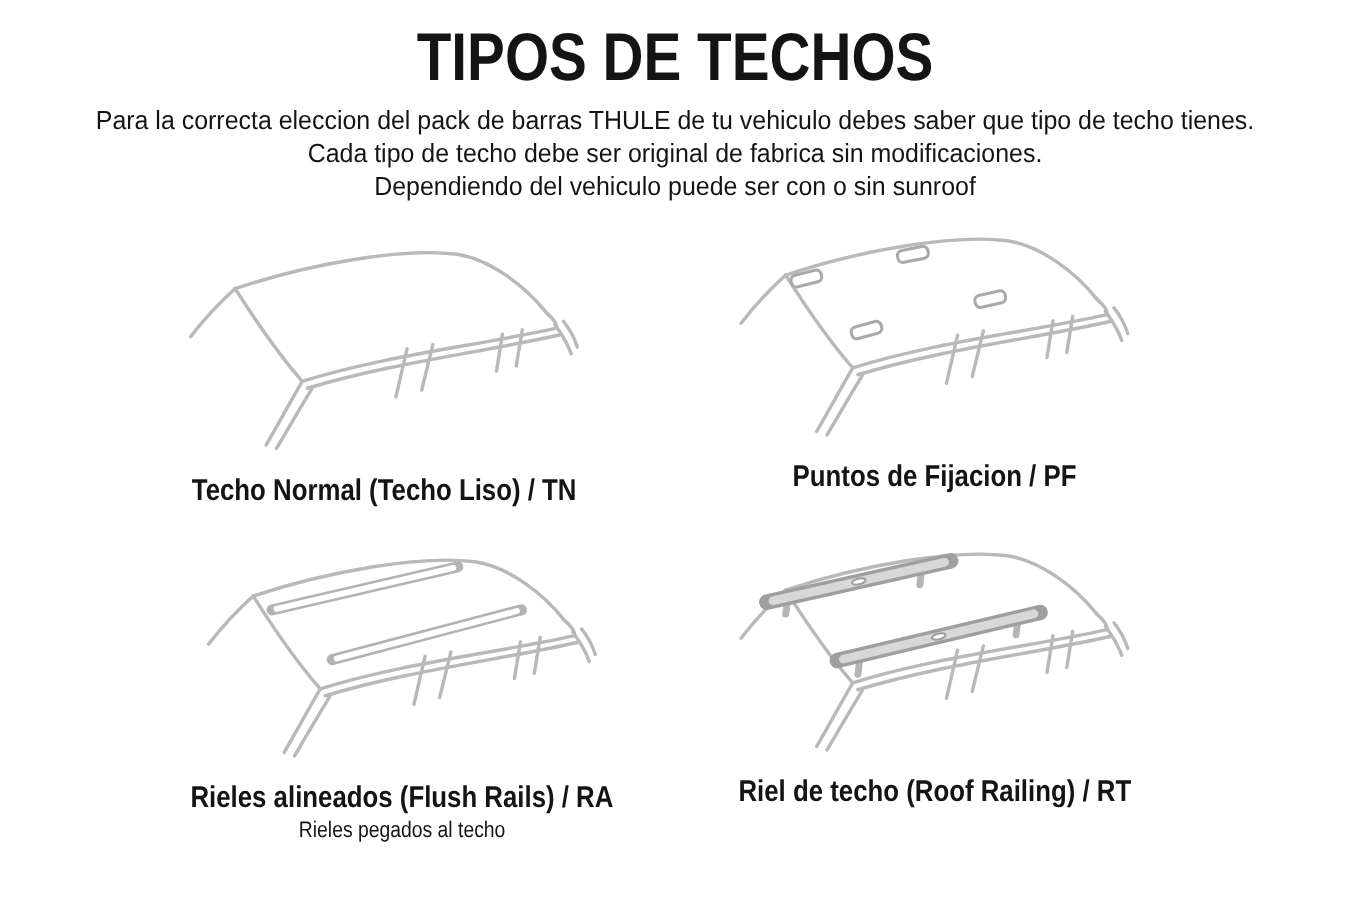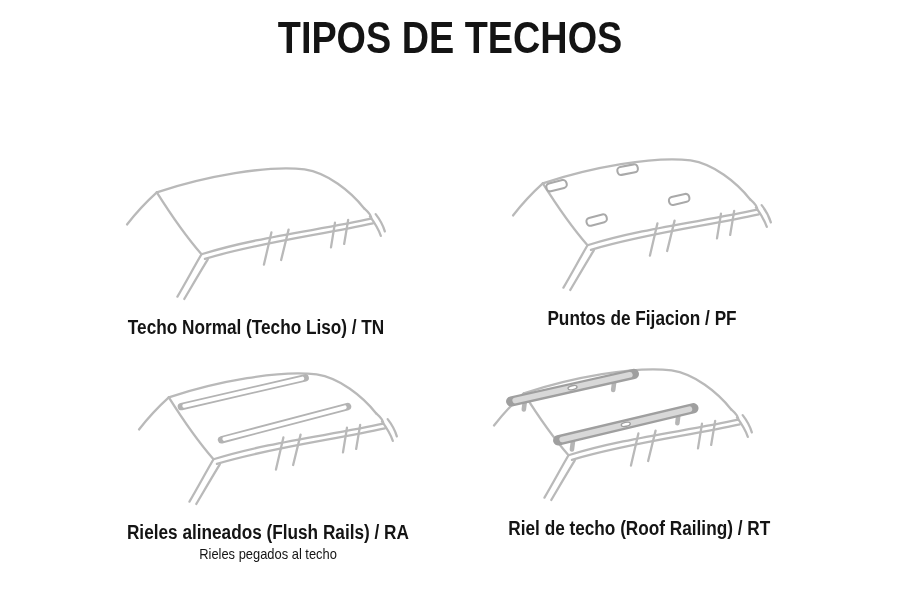--- a/index.html
+++ b/index.html
@@ -42,23 +42,23 @@
     transform: scaleX(0.95);
     transform-origin: 50% 50%;
   }
   
   .fig {
     position: absolute;
     width: 336px;
     text-align: center;
   }
   #fig-tn { left: 88px;  top: 159px; }
-  #fig-pf { left: 474px; top: 150px; }
+  #fig-pf { left: 455px; top: 150px; }
   #fig-ra { left: 100px;  top: 364px; }
-  #fig-rt { left: 455px; top: 360px; text-align: right; }
+  #fig-rt { left: 455px; top: 360px; }
   svg.roof {
     display: block;
     margin: 0 auto 2px auto;
     width: 275px;
     height: 155px;
   }
   .caption {
     font-size: 20px;
     font-weight: 600;
     line-height: 22px;
@@ -108,20 +108,25 @@
         <path d="M148,61.5 L141.5,88"></path>
 
         <path d="M188.5,55.5 L185,77"></path>
         <path d="M200,53 L196.5,74"></path>
       </g>
     </defs>
   </svg>
 
   <h1 class="page-title"><span class="squeeze">TIPOS DE TECHOS</span></h1>
 
+  <div class="intro">
+    <p class="intro-line">Para la correcta eleccion del pack de barras THULE de tu vehiculo debes saber que tipo de techo tienes.</p>
+    <p class="intro-line">Cada tipo de techo debe ser original de fabrica sin modificaciones.</p>
+    <p class="intro-line">Dependiendo del vehiculo puede ser con o sin sunroof</p>
+  </div>
 
   <figure class="fig" id="fig-tn">
     <svg class="roof" viewBox="0 0 240 135">
       <use href="#roof-base"></use>
     </svg>
     <figcaption class="caption"><span class="squeeze">Techo Normal (Techo Liso) / TN</span></figcaption>
   </figure>
 
   <figure class="fig" id="fig-pf">
     <svg class="roof" viewBox="0 0 240 135">

